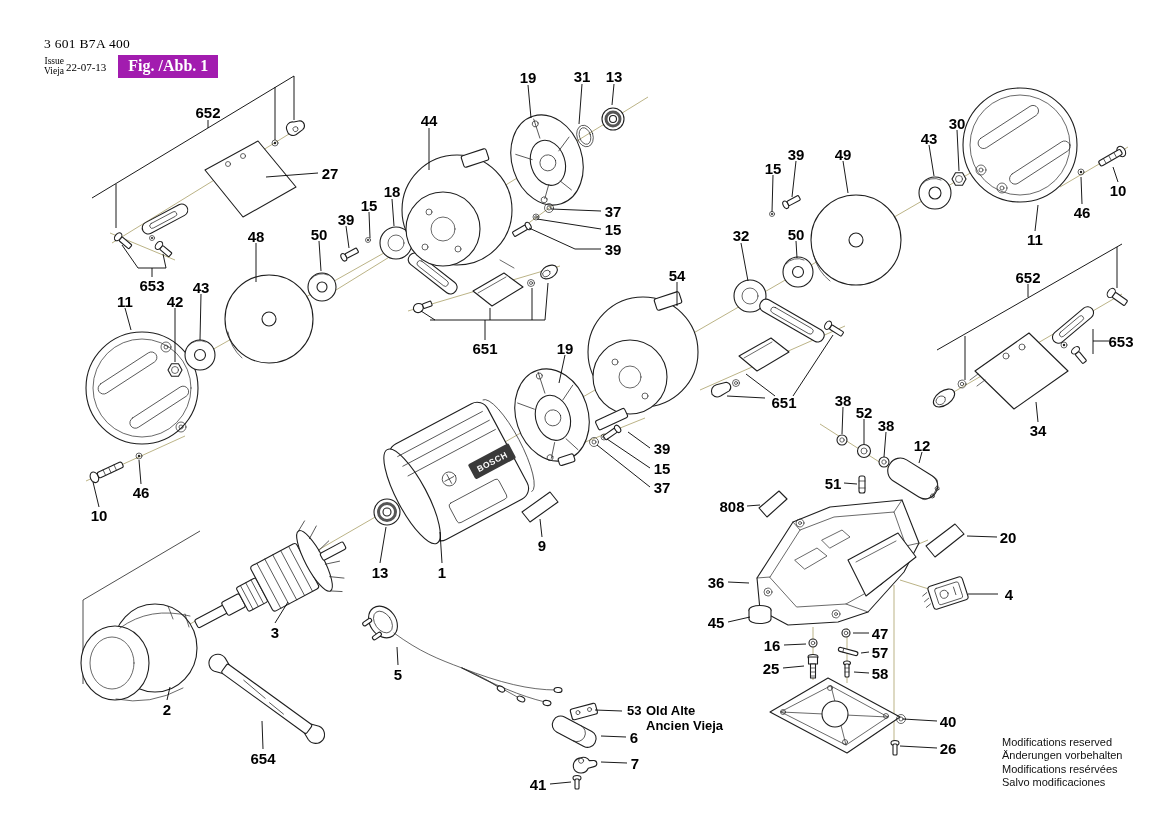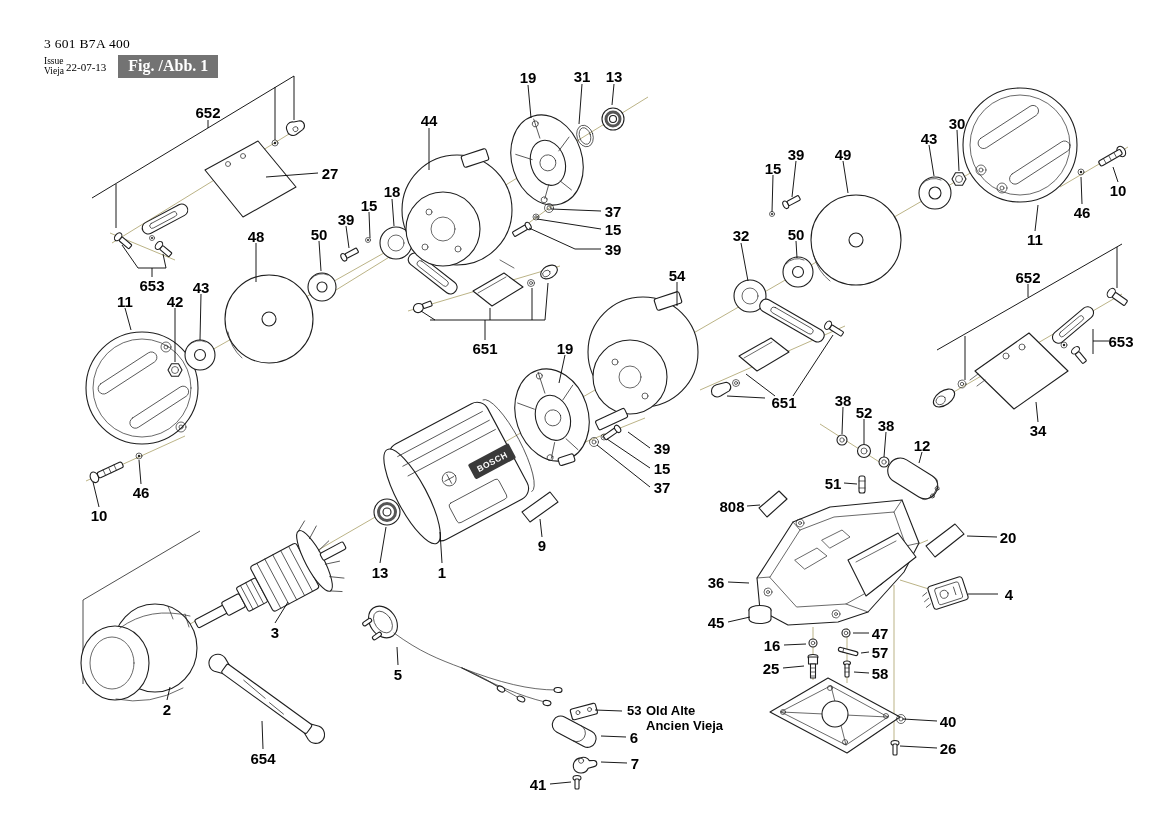--- a/index.html
+++ b/index.html
@@ -11,24 +11,24 @@
   .dot{fill:#222;stroke:none;}
   .dark{fill:#3a3a3a;stroke:none;}
   .lead{fill:none;stroke:#000;stroke-width:.9;}
   .axis{fill:none;stroke:#b3aa78;stroke-width:.9;}
   .plane{fill:none;stroke:#222;stroke-width:.8;}
   .callout{font-family:"Liberation Sans",sans-serif;font-weight:bold;font-size:15px;fill:#000;}
   .oldnote{font-family:"Liberation Sans",sans-serif;font-weight:bold;font-size:13px;fill:#000;}
   .brandtxt{font-family:"Liberation Sans",sans-serif;font-weight:bold;font-size:8.5px;fill:#fff;letter-spacing:.5px;}
   .titleblock{position:absolute;left:44px;top:36px;color:#000;font-family:Liberation Serif, serif;}
   .tb-number{font-size:13.5px;letter-spacing:.3px;}
-  .tb-row{display:flex;align-items:center;margin-top:3px;}
+  .tb-row{display:flex;align-items:center;margin-top:3px;text-align:right;}
   .tb-issue{font-size:9.5px;line-height:1.05;}
   .tb-date{font-size:11px;margin-left:2px;}
-  .tb-fig{margin-left:12px;background:#737373;color:#fff;font-weight:bold;font-size:16px;
+  .tb-fig{margin-left:12px;background:#a21caf;color:#fff;font-weight:bold;font-size:16px;
           padding:2px 10px 3px 10px;}
   .modnote{position:absolute;left:1002px;top:736px;font-size:11px;line-height:1.22;color:#111;white-space:nowrap;}
 </style>
 </head>
 <body>
 
 <div class="stage">
 
 <svg id="diagram" width="1169" height="826" viewBox="0 0 1169 826" xmlns="http://www.w3.org/2000/svg">
 
@@ -619,14 +619,20 @@
     <div class="tb-row">
       <div class="tb-issue">
         <div>Issue</div>
         <div>Vieja</div>
       </div>
       <div class="tb-date">22-07-13</div>
       <div class="tb-fig">Fig. /Abb. 1</div>
     </div>
   </div>
 
+  <div class="modnote">
+    <div>Modifications reserved</div>
+    <div>Änderungen vorbehalten</div>
+    <div>Modifications resérvées</div>
+    <div>Salvo modificaciones</div>
+  </div>
 
 </div>
 
 </body></html>

